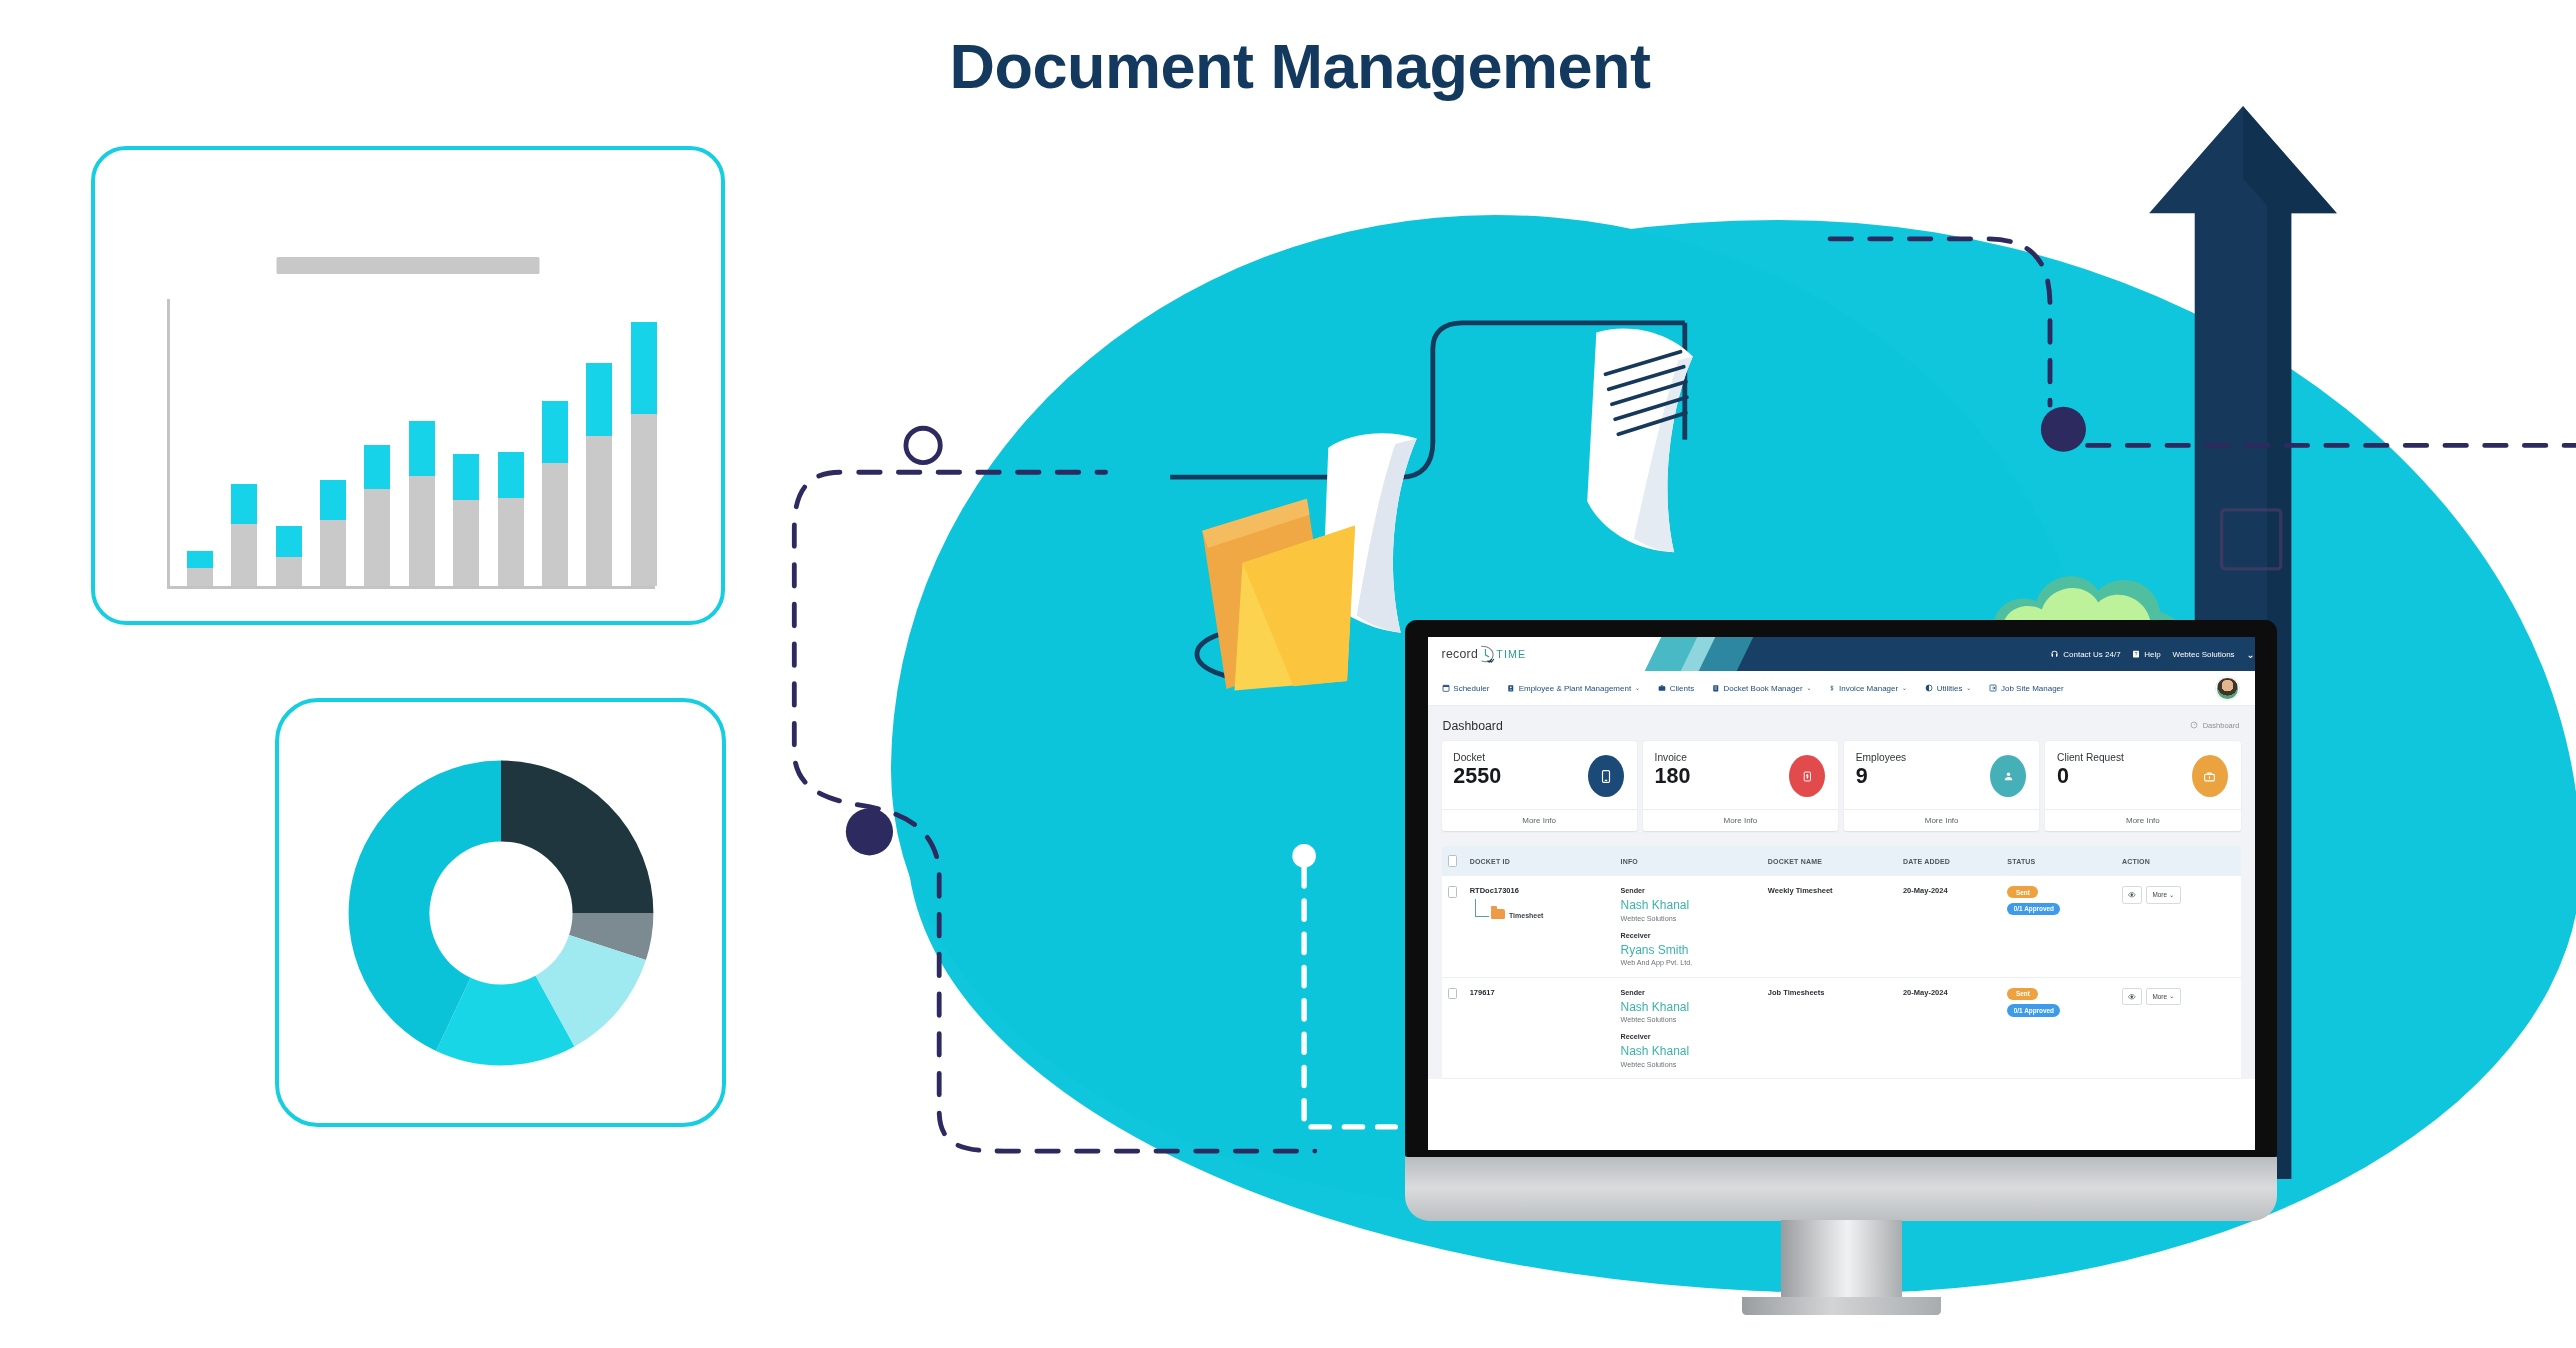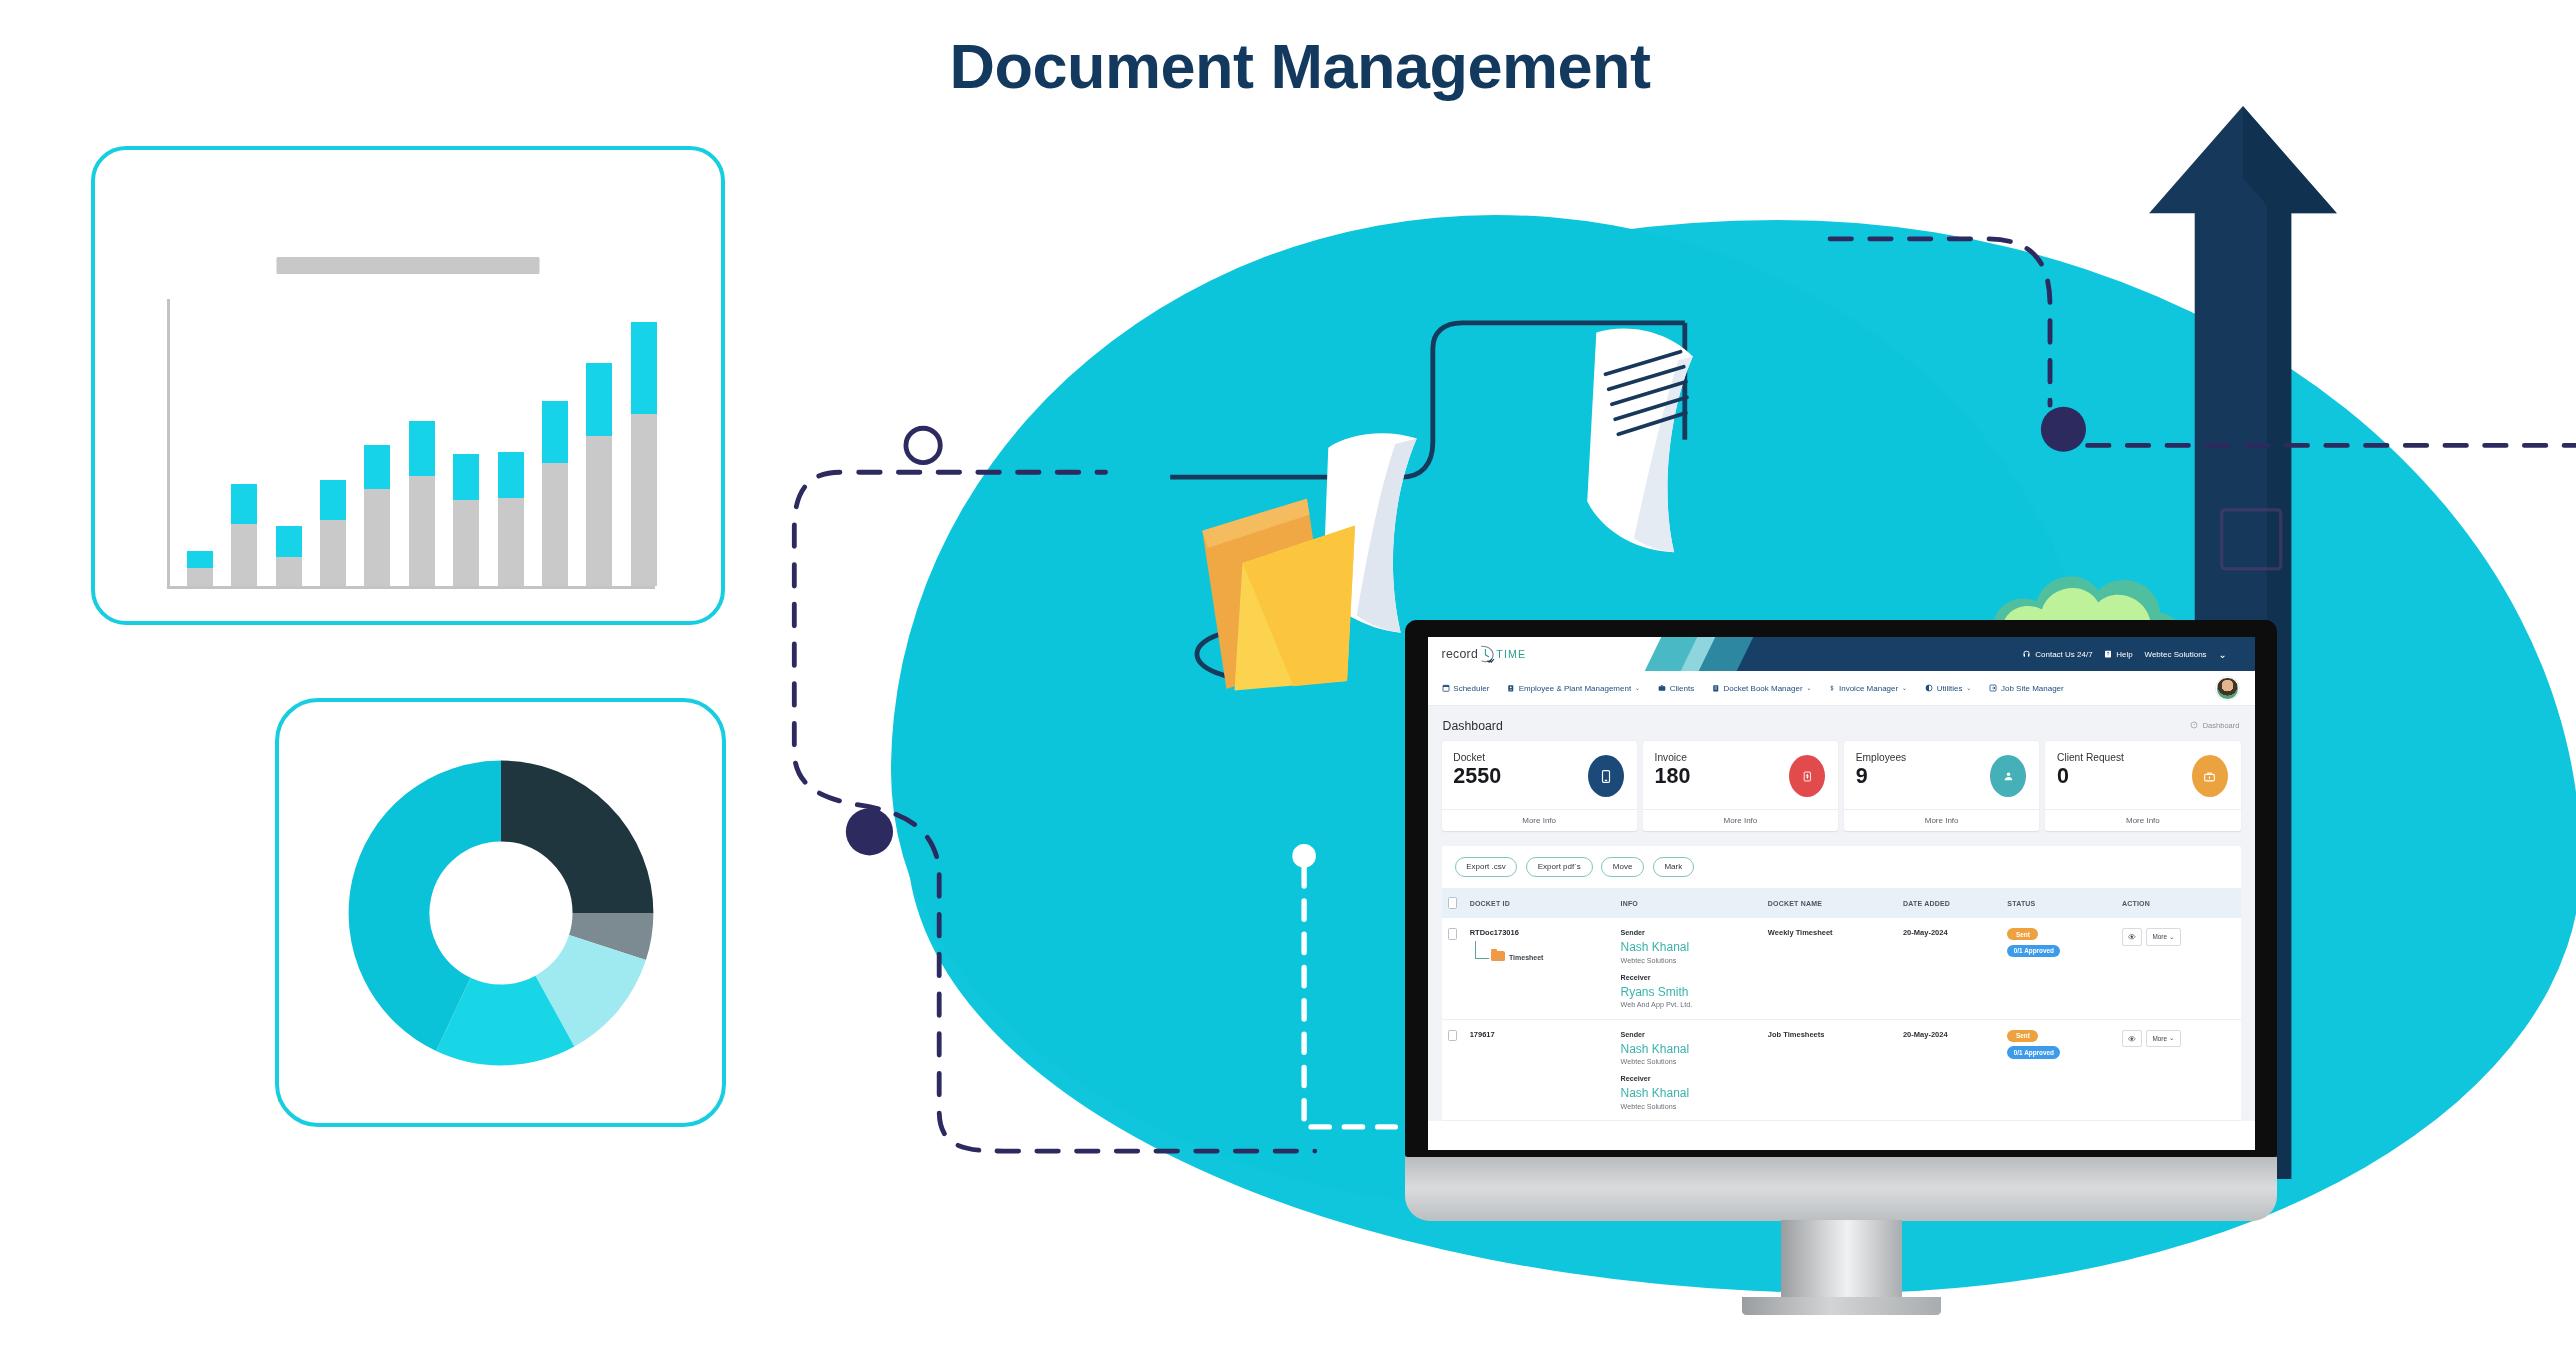--- a/index.html
+++ b/index.html
@@ -189,21 +189,21 @@
   #app-logo .logo-time { font-size: 10.7px; color: #2a9d8f; letter-spacing: 1.1px; }
   #topbar-white-block {
     position: absolute; left: 0; top: 0; width: 244px; height: 34px;
     background: #fff; z-index: 2;
   }
   .topbar-stripe { position: absolute; top: 0; height: 34px; z-index: 2; }
   #stripe1 { left: 225px; width: 38px; background:#4ab9c6; transform: skewX(-26deg); }
   #stripe2 { left: 261px; width: 21.5px; background:#8fd5dd; transform: skewX(-26deg); }
   #stripe3 { left: 279px; width: 38px; background:#2e87a0; transform: skewX(-26deg); }
   #topbar-right {
-    position: absolute; right: 28px; top: 0; height: 34px;
+    position: absolute; right: 0; top: 0; height: 34px;
     display: flex; align-items: center; gap: 11.8px;
     color: #ffffff; font-size: 8px; z-index: 4;
   }
   #topbar-right .tb-item { display: flex; align-items: center; gap: 3.8px; }
   .tb-ico { display:inline-flex; align-items:center; justify-content:center; }
 
   
   #app-nav {
     height: 35px;
     background: #ffffff;
@@ -636,26 +636,20 @@
                   <path d="M9 8V5.5h6V8"></path>
                   <line x1="12" y1="12" x2="12" y2="16"></line>
                 </svg>
               </div>
             </div>
             <div class="stat-card-foot">More Info</div>
           </div>
         </div>
 
       <div id="table-panel">
-        <div id="export-row">
-            <button class="pill-btn">Export .csv</button>
-            <button class="pill-btn">Export pdf`s</button>
-            <button class="pill-btn">Move</button>
-            <button class="pill-btn">Mark</button>
-          </div>
 
 
         <table id="docket-table">
           <thead>
               <tr id="thead-row">
                 <th class="row-check"><span class="cb"></span></th>
                 <th>DOCKET ID</th>
                 <th>INFO</th>
                 <th>DOCKET NAME</th>
                 <th>DATE ADDED</th>

